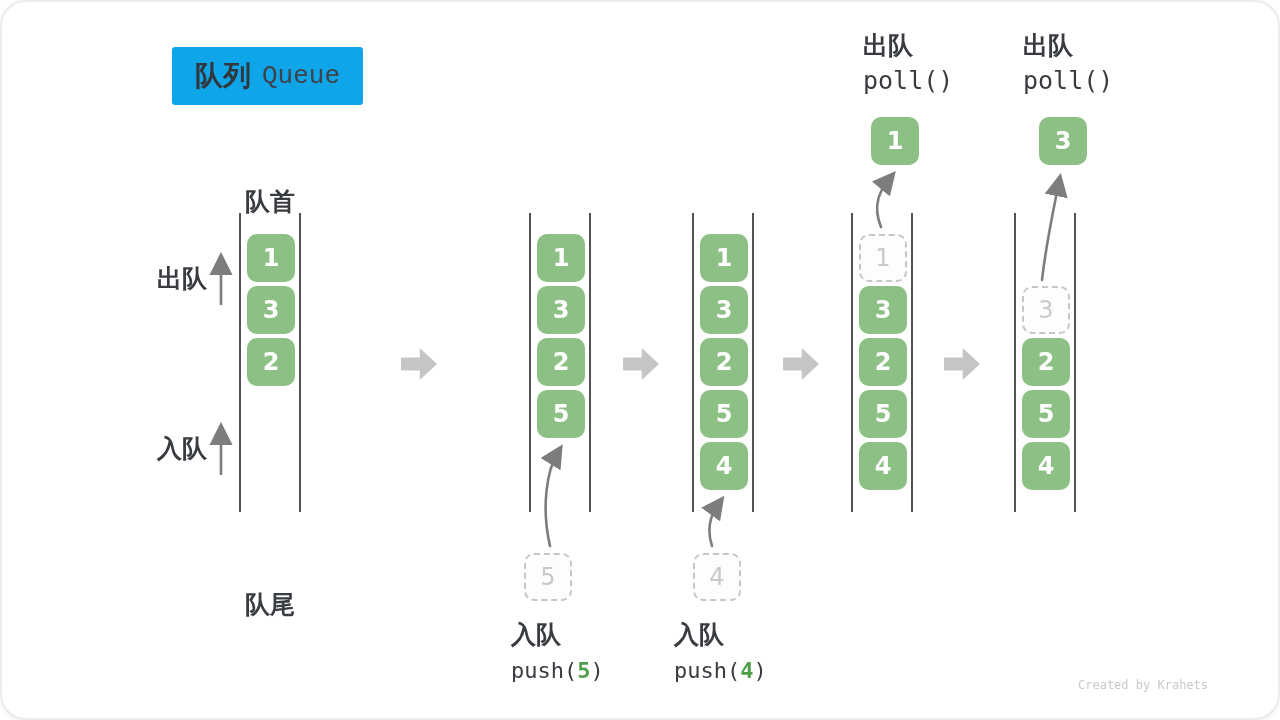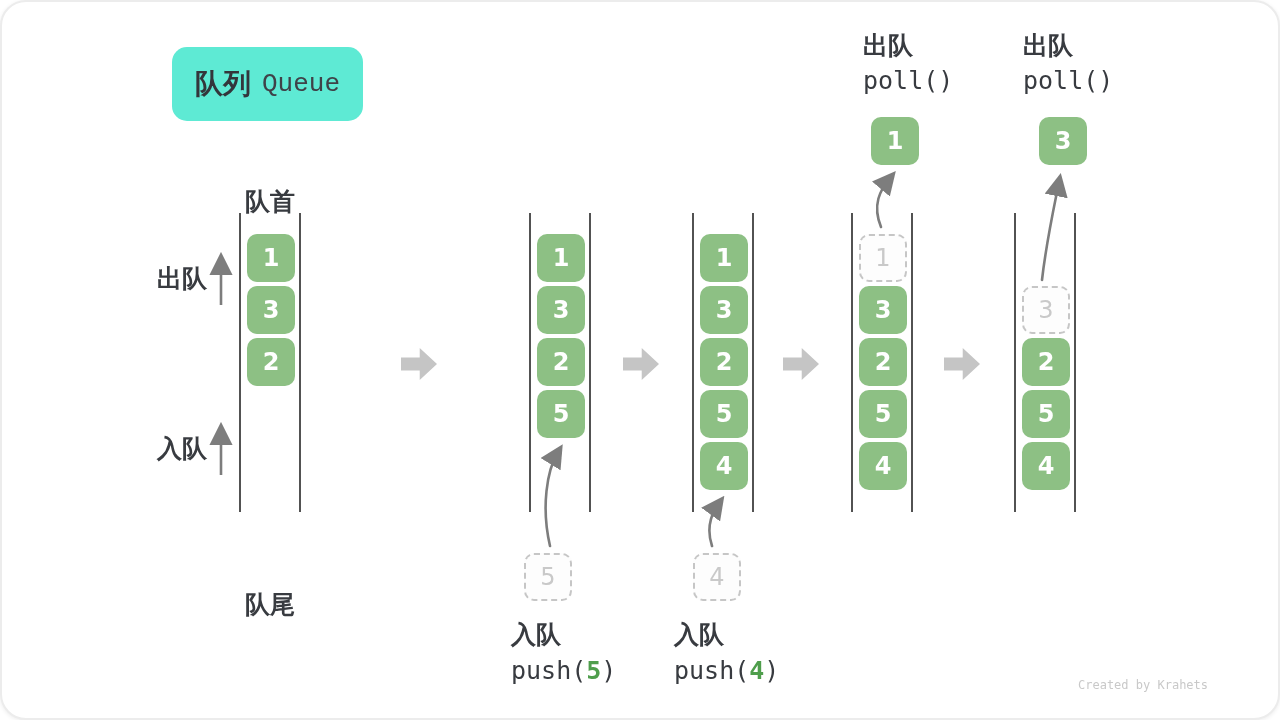--- a/index.html
+++ b/index.html
@@ -4,22 +4,22 @@
 <style>
   html,body { margin:0; padding:0; background:#fff; }
   .card {
     position:relative; width:1276px; height:716px; margin:0;
     background:#fff; border:2px solid #ececec; border-radius:26px;
     box-shadow:0 1px 4px rgba(0,0,0,.08);
     font-family:"Liberation Sans", sans-serif; overflow:hidden;
   }
   
   .badge {
-    position:absolute; left:170px; top:45px; width:191px; height:74px;
-    background:#5eead4; border-radius:15px;
+    position:absolute; left:170px; top:45px; width:191px; height:58px;
+    background:#0ea5e9; border-radius:3px;
     display:flex; align-items:center; justify-content:center; gap:11px;
   }
   .badge-zh { font-size:28px; font-weight:700; color:#33363b; }
   .badge-en { font-family:Liberation Mono, monospace; font-size:26px; color:#3f4248; }
 
   
   .channel {
     position:absolute; top:211px; width:62px; height:299px; box-sizing:border-box;
     border-left:2px solid #525252; border-right:2px solid #525252;
   }
@@ -44,21 +44,21 @@
 
   
   .zh-lbl { position:absolute; font-size:25px; font-weight:700; color:#383b40; line-height:28px; }
   .front, .rear { left:237px; width:62px; text-align:center;margin-top:32px; }
   .front { top:153px; } .rear { top:556px; }
   .side { left:133px; width:72px; text-align:right; }
   .side.deq { top:262px; } .side.enq { top:432px; }
 
   .oplbl { position:absolute; color:#383b40; }
   .op-zh { font-size:25px; font-weight:600; line-height:30px; }
-  .op-code { margin-top:7px; font-family:"DejaVu Sans Mono", monospace; font-size:25px; line-height:30px; }
+  .op-code { margin-top:7px; font-family:"DejaVu Sans Mono", monospace; font-size:22px; line-height:30px; }
   .op-arg { color:#4f9e4c; font-weight:700; }
 
   .poll-lbl { position:absolute; color:#383b40; }
   .poll-zh { font-size:25px; font-weight:600; line-height:30px; }
   .poll-code { margin-top:6px; font-family:"DejaVu Sans Mono", monospace; font-size:25px; line-height:30px; }
 
   
   .barrow {
     position:absolute; top:346px; width:36px; height:32px; background:#c5c5c5;
     clip-path:polygon(0 30%, 52% 30%, 52% 0, 100% 50%, 52% 100%, 52% 70%, 0 70%);

